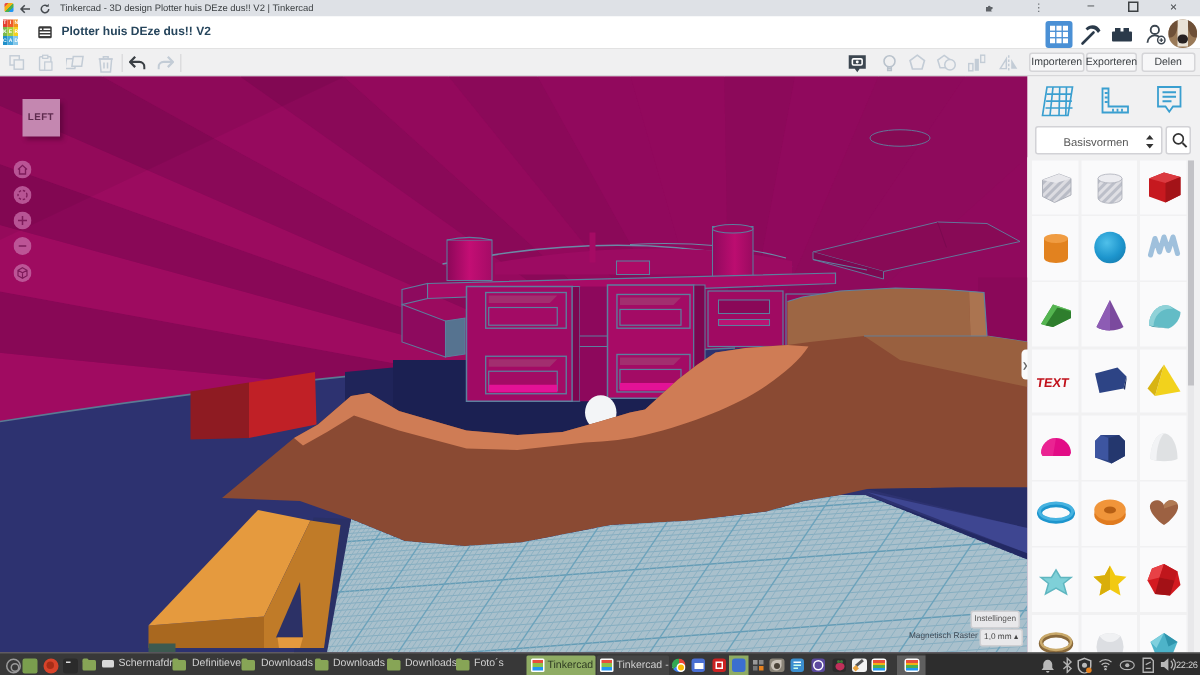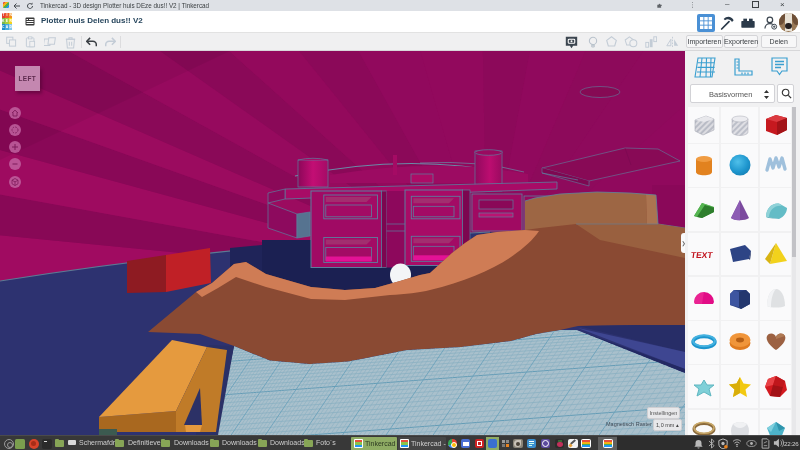--- a/index.html
+++ b/index.html
@@ -61,21 +61,21 @@
         <div style="background:#45a8dc">A</div>
         <div style="background:#83c7ea">D</div>
   </div>
   <svg class="abs" style="left:24.5px;top:5.5px" width="10" height="9" viewBox="0 0 20 18">
         <rect x="1" y="1" width="18" height="16" rx="2" fill="#3a3a3a"></rect>
         <rect x="3" y="4" width="3" height="2" fill="#fff"></rect>
         <rect x="8" y="4" width="9" height="2" fill="#fff"></rect>
         <rect x="3" y="8" width="14" height="2" fill="#fff"></rect>
         <rect x="3" y="12" width="14" height="2" fill="#fff"></rect>
       </svg>
-  <div id="doctitle">Plotter huis Delen dus!! V2</div>
+  <div id="doctitle">Plotter huis DEze dus!! V2</div>
   <div class="abs" style="left:697px;top:3px;width:18px;height:18px;background:#4a90d5;border-radius:2px;"></div>
   <svg class="abs" style="left:700px;top:6px" width="12" height="12" viewBox="0 0 12 12">
         <g fill="#fff">
           <rect x="0" y="0" width="3.4" height="3.4"></rect>
           <rect x="4.3" y="0" width="3.4" height="3.4"></rect>
           <rect x="8.6" y="0" width="3.4" height="3.4"></rect>
           <rect x="0" y="4.3" width="3.4" height="3.4"></rect>
           <rect x="4.3" y="4.3" width="3.4" height="3.4"></rect>
           <rect x="8.6" y="4.3" width="3.4" height="3.4"></rect>
           <rect x="0" y="8.6" width="3.4" height="3.4"></rect>

